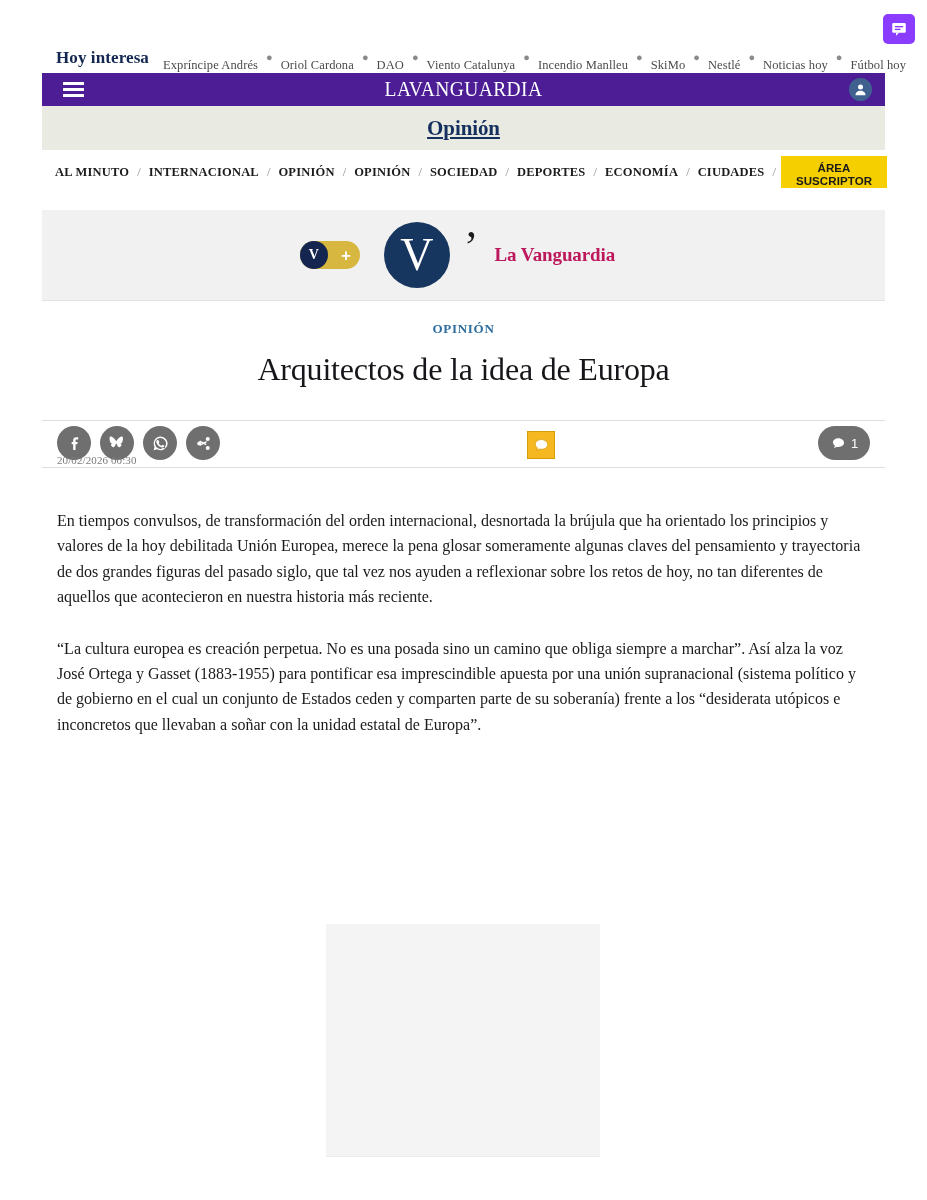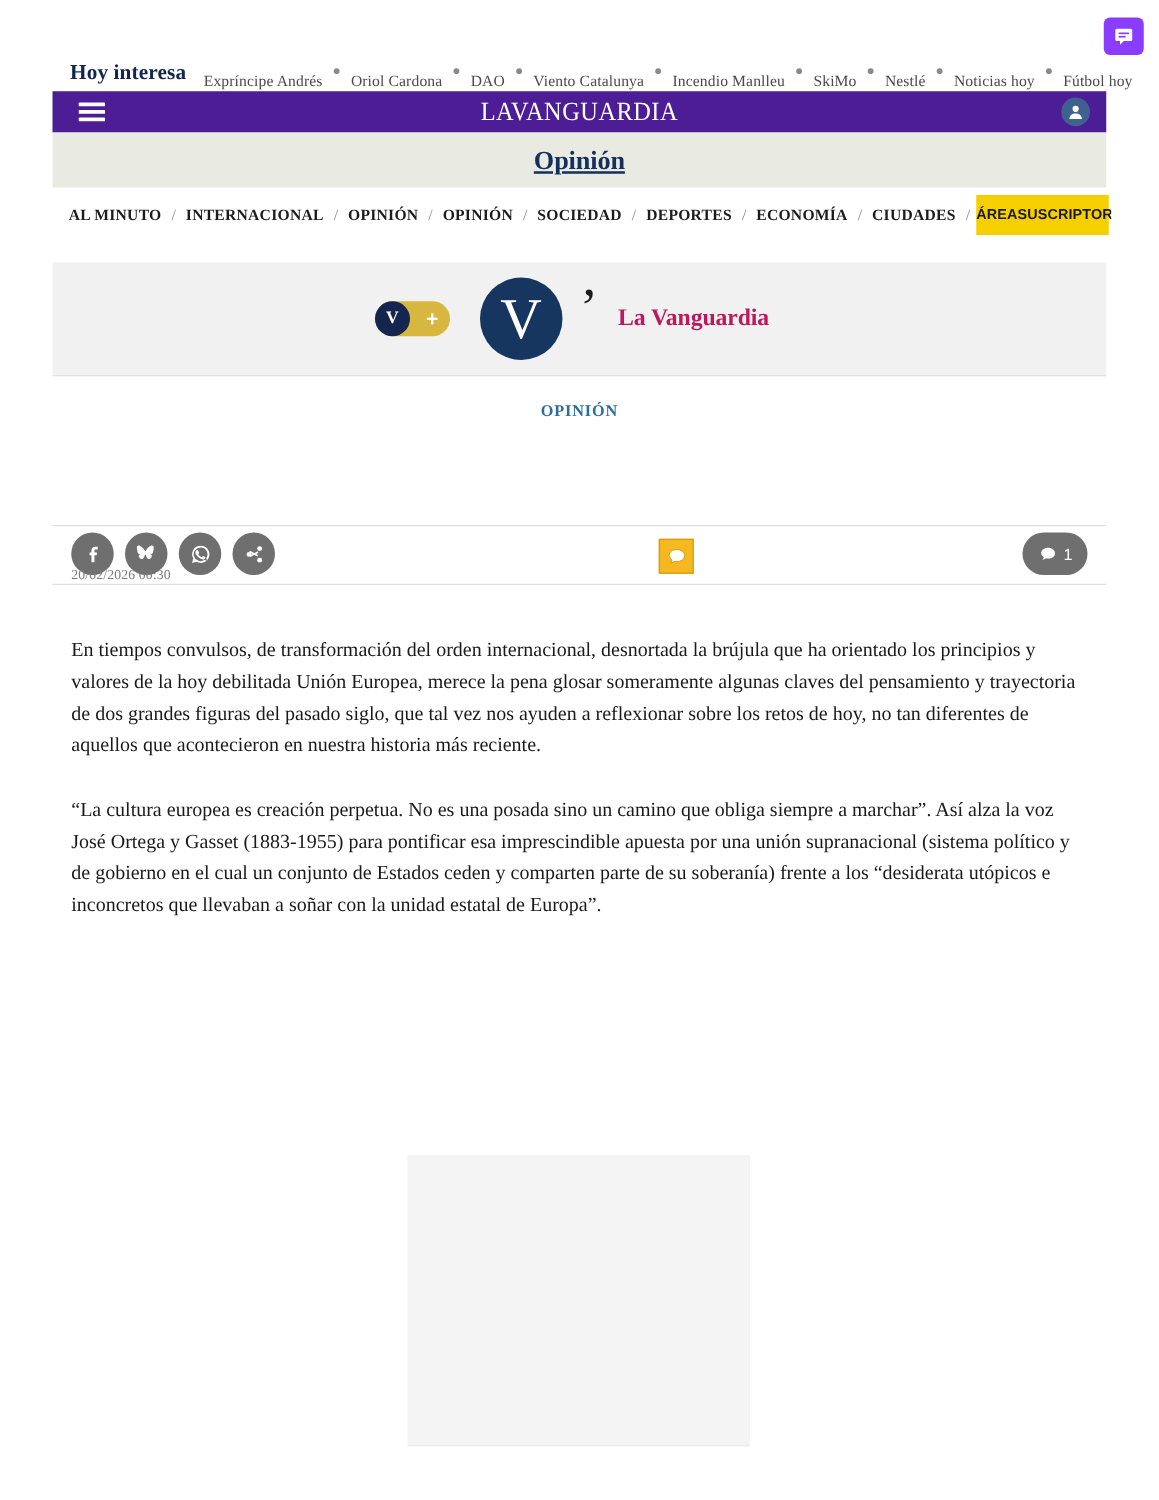--- a/index.html
+++ b/index.html
@@ -188,22 +188,23 @@
     margin: 0 8px;
   }
   .subscriber-btn {
     position: absolute;
     right: 2px;
     top: 6px;
     width: 106px;
     height: 32px;
     background: #f5cf00;
     display: flex;
-    align-items: center;
-    justify-content: flex-start;
+    flex-direction: column;
+    align-items: center;
+    justify-content: flex-end;
     font-family: "Liberation Sans", sans-serif;
     font-weight: bold;
     font-size: 11.5px;
     color: #1a1a1a;
     line-height: 13px;
     letter-spacing: .1px;
     cursor: pointer;
     z-index: 6;
   }
 
@@ -504,20 +505,21 @@
         <span class="vplus-sign">+</span>
       </div>
       <div class="big-v">V</div>
       <div class="promo-comma">’</div>
       <div class="promo-name">La Vanguardia</div>
     </div>
   </div>
 
   <div class="article">
     <a class="kicker" href="#">OPINIÓN</a>
+    <h1 class="headline">Arquitectos de la idea de Europa</h1>
   </div>
 
   <div class="share-row">
     <div class="share-left">
       <div class="share-circle">
         <svg width="17" height="17" viewBox="0 0 24 24">
           <path d="M15 6.5h2.2V3.3h-2.9c-2.6 0-4.2 1.7-4.2 4.3v2.2H8v3.2h2.1V21h3.4v-8h2.5l.4-3.2h-2.9V7.9c0-.9.3-1.4 1.5-1.4z" fill="#ffffff"></path>
         </svg>
       </div>
       <div class="share-circle">

